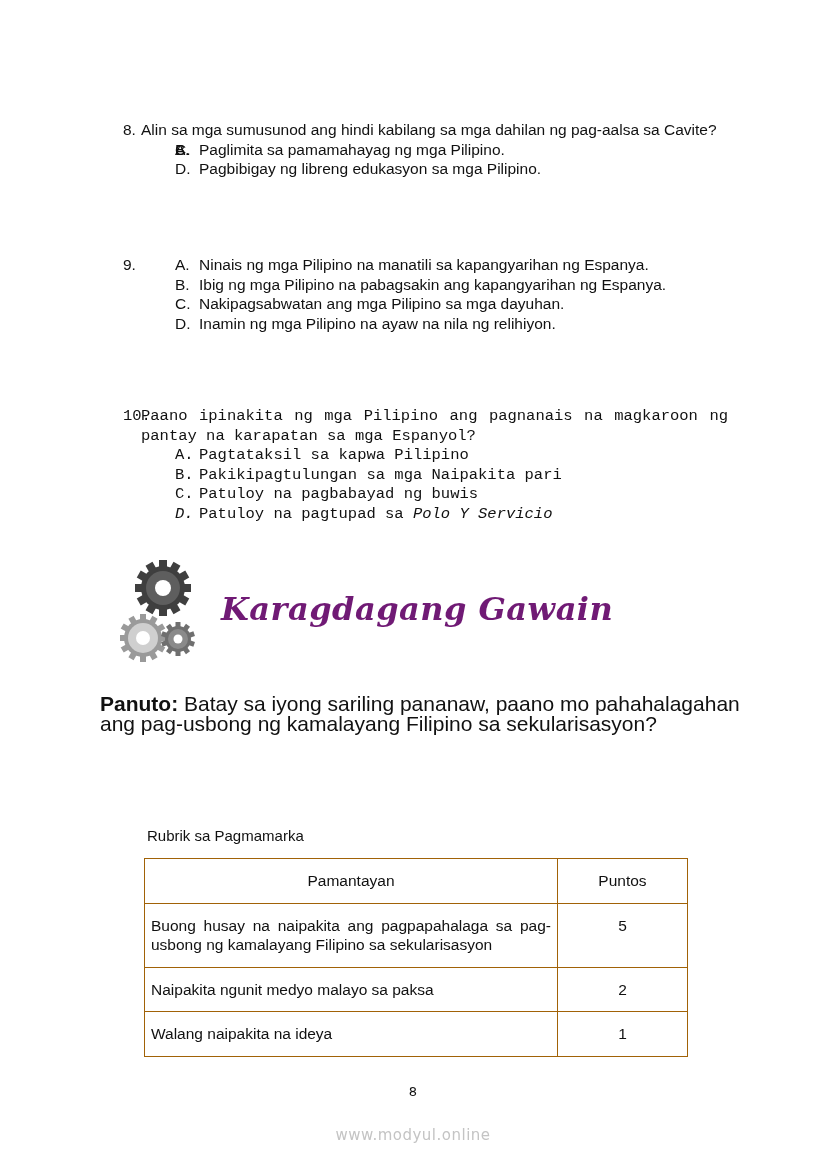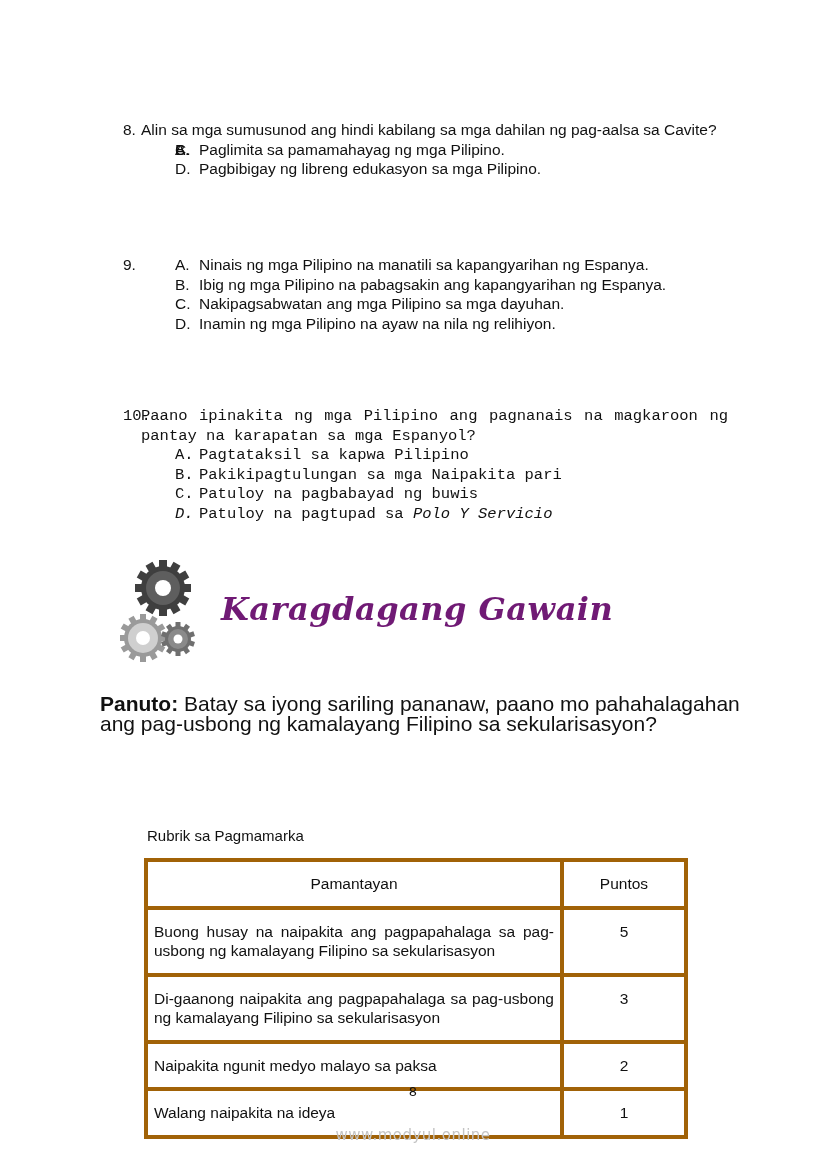--- a/index.html
+++ b/index.html
@@ -13,21 +13,21 @@
   .q .choices li .letter { position: absolute; left: 0; }
   .italic { font-style: italic; }
   .header-icon { position: absolute; left: 120px; top: 558px; width: 80px; height: 106px; }
   .section-title { position: absolute; left: 221px; top: 590px; font-family: "DejaVu Serif", serif;
                    font-weight: bold; font-style: italic; font-size: 32px; color: #701a75; letter-spacing: 0.5px; }
   .instructions { position: absolute; left: 100px; top: 678px; width: 640px; font-size: 21px; line-height: 20px; margin-top: 16px; }
   .instructions .label { font-weight: bold; }
   .rubric-title { position: absolute; left: 147px; top: 827px; font-size: 15px; }
   table.rubric { position: absolute; left: 144px; top: 858px; width: 544px; border-collapse: collapse;
                  font-size: 15.5px; line-height: 19.5px; }
-  table.rubric th, table.rubric td { border: 4px solid #a16207; padding: 12px 6px; vertical-align: top; }
+  table.rubric th, table.rubric td { border: 1px solid #a16207; padding: 12px 6px; vertical-align: top; }
   table.rubric th { font-weight: normal; text-align: center; }
   table.rubric td.crit { text-align: justify; width: 400px; }
   table.rubric td.pts { text-align: center; }
   .page-num { position: absolute; left: 0; width: 826px; top: 1084px; text-align: center;
               font-family: "DejaVu Sans", sans-serif; font-size: 13px; }
   .watermark { position: absolute; left: 0; width: 826px; top: 1126px; text-align: center;
                font-family: "DejaVu Sans", sans-serif; font-size: 15px; color: #c4c4c4; letter-spacing: 0.5px; }
 </style>
 </head>
 <body>
@@ -139,24 +139,20 @@
       <th>Pamantayan</th>
       <th>Puntos</th>
     </tr>
   </thead>
   <tbody>
     <tr>
       <td class="crit">Buong husay na naipakita ang pagpapahalaga sa pag-usbong ng kamalayang Filipino sa sekularisasyon</td>
       <td class="pts">5</td>
     </tr>
     <tr>
-      <td class="crit">Di-gaanong naipakita ang pagpapahalaga sa pag-usbong ng kamalayang Filipino sa sekularisasyon</td>
-      <td class="pts">3</td>
-    </tr>
-    <tr>
       <td class="crit">Naipakita ngunit medyo malayo sa paksa</td>
       <td class="pts">2</td>
     </tr>
     <tr>
       <td class="crit">Walang naipakita na ideya</td>
       <td class="pts">1</td>
     </tr>
   </tbody>
 </table>
 

